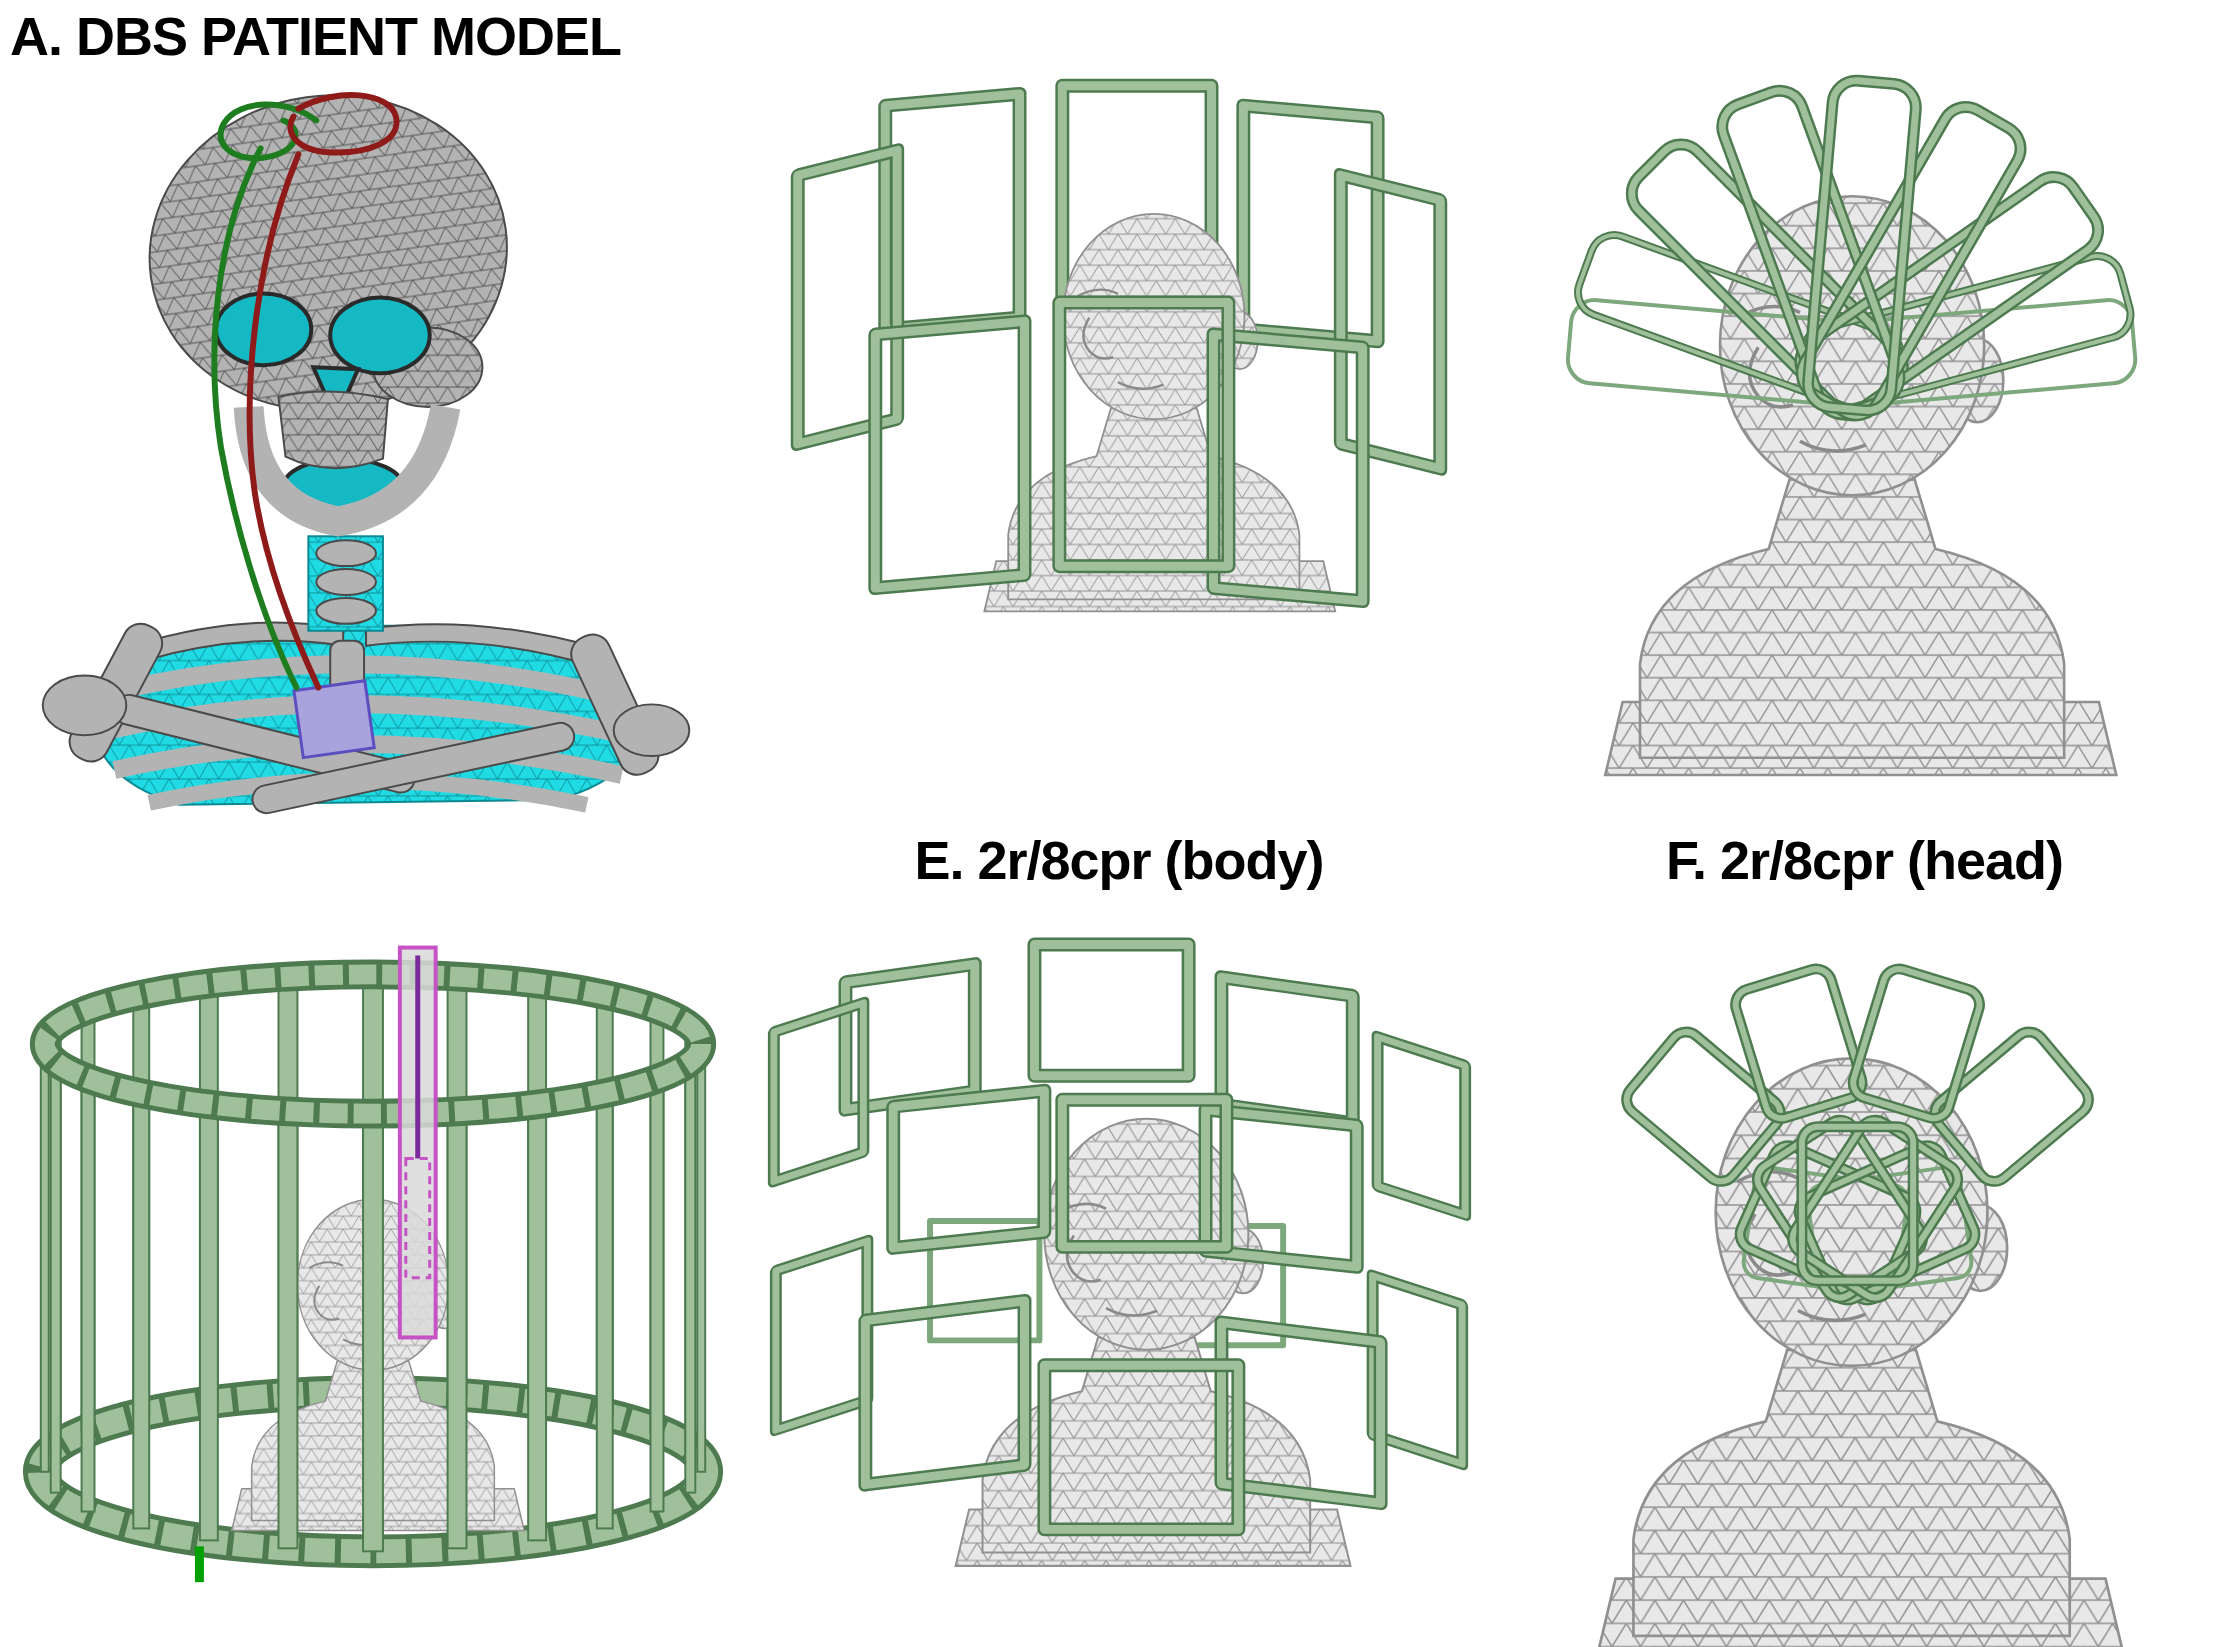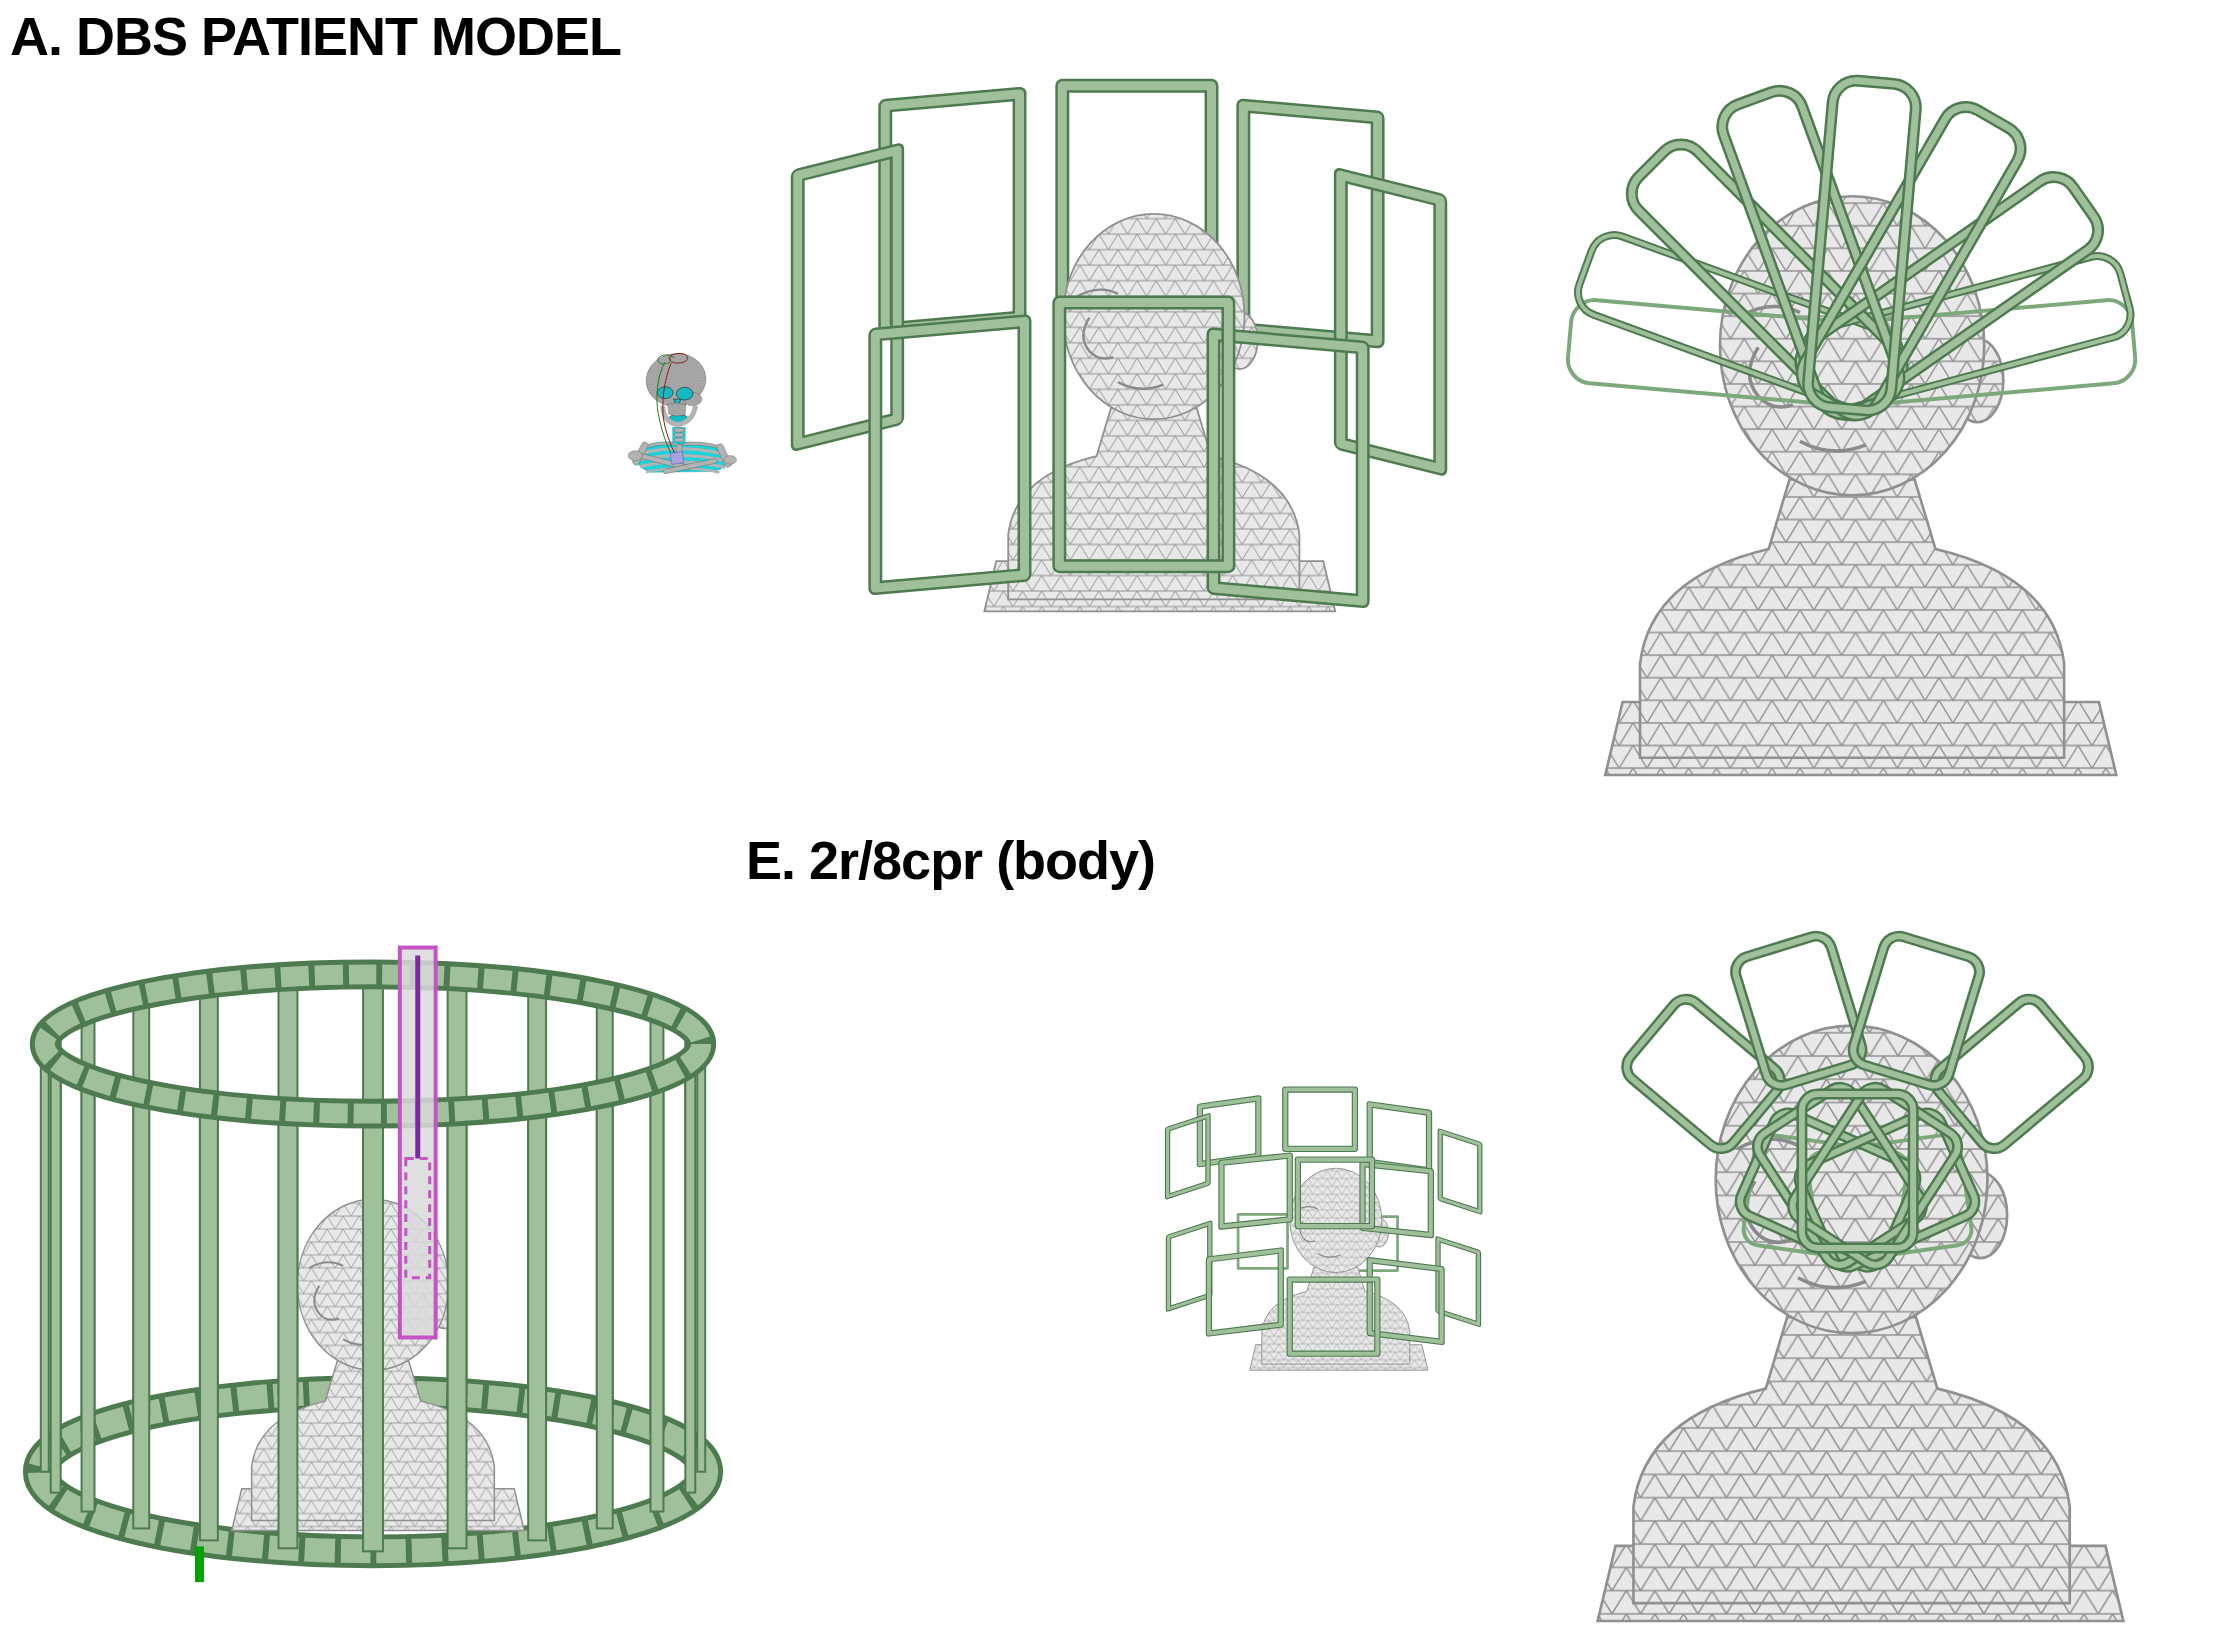--- a/index.html
+++ b/index.html
@@ -1,18 +1,18 @@
 <!DOCTYPE html>
 <html style="--background: #ffffff; --title_text: #000000; --coil_light: #9fc09b; --coil_mid: #7da87c; --coil_dark: #4e7a50; --mesh_fill: #e8e8e8; --mesh_line: #909090; --skull_fill: #b3b3b3; --skull_line: #4a4a4a; --tissue_cyan: #21dbe4; --tissue_cyan_dark: #0b8a94; --socket_cyan: #15b9c4; --lead_red: #8f1a1a; --lead_green: #1e7d1e; --implant_purple: #a9a2dd; --implant_border: #5b4fc0; --source_magenta: #c653c6; --source_inner: #7a2a9a; --feed_green: #00a000;"><head>
 <meta charset="utf-8">
 <style>
   html,body{margin:0;padding:0;background:var(--background,#ffffff);}
   body{width:2238px;height:1648px;font-family:"Liberation Sans",sans-serif;}
   .figure{display:grid;grid-template-columns:746px 746px 745px;grid-template-rows:824px 824px;width:2238px;height:1648px;background:var(--background,#fff);}
-  .panel{display:flex;flex-direction:row;overflow:hidden;}
+  .panel{display:flex;flex-direction:column;overflow:hidden;}
   .title{font-size:54px;font-weight:bold;color:var(--title_text,#000);margin:6px 0 0 0;text-align:center;line-height:1.12;letter-spacing:-1px;}
   .title.left{text-align:left;padding-left:10px;}
   .art{flex:1;}
   .art svg{display:block;width:100%;height:100%;}
   .defs-holder{position:absolute;width:0;height:0;overflow:hidden;}
   
   .loopD{fill:none;stroke:var(--coil_dark,#4e7a50);stroke-linejoin:round;}
   .loopL{fill:none;stroke:var(--coil_light,#9fc09b);stroke-linejoin:round;}
   .thin{fill:none;stroke:var(--coil_mid,#7da87c);stroke-linejoin:round;}
   .ringD{fill:none;stroke:var(--coil_dark,#4e7a50);}
@@ -319,20 +319,21 @@
           <g transform="translate(318,208)">
               <rect class="loopD" width="165" height="148" stroke-width="14"></rect>
               <rect class="loopL" width="165" height="148" stroke-width="9"></rect>
             </g>
         </g>
       </svg>
     </div>
   </section>
 
   <section class="panel">
+    <h2 class="title">F. 2r/8cpr (head)</h2>
     <div class="art">
       <svg viewBox="0 0 750 756">
         <use href="#bust" transform="translate(92,150) scale(1.8)"></use>
         <g>
           <g transform="rotate(-82 368 345)">
               <rect class="thin" x="312" y="235" width="112" height="155" rx="16" stroke-width="4"></rect>
             </g>
           <g transform="rotate(82 368 345)">
               <rect class="thin" x="312" y="235" width="112" height="155" rx="16" stroke-width="4"></rect>
             </g>

